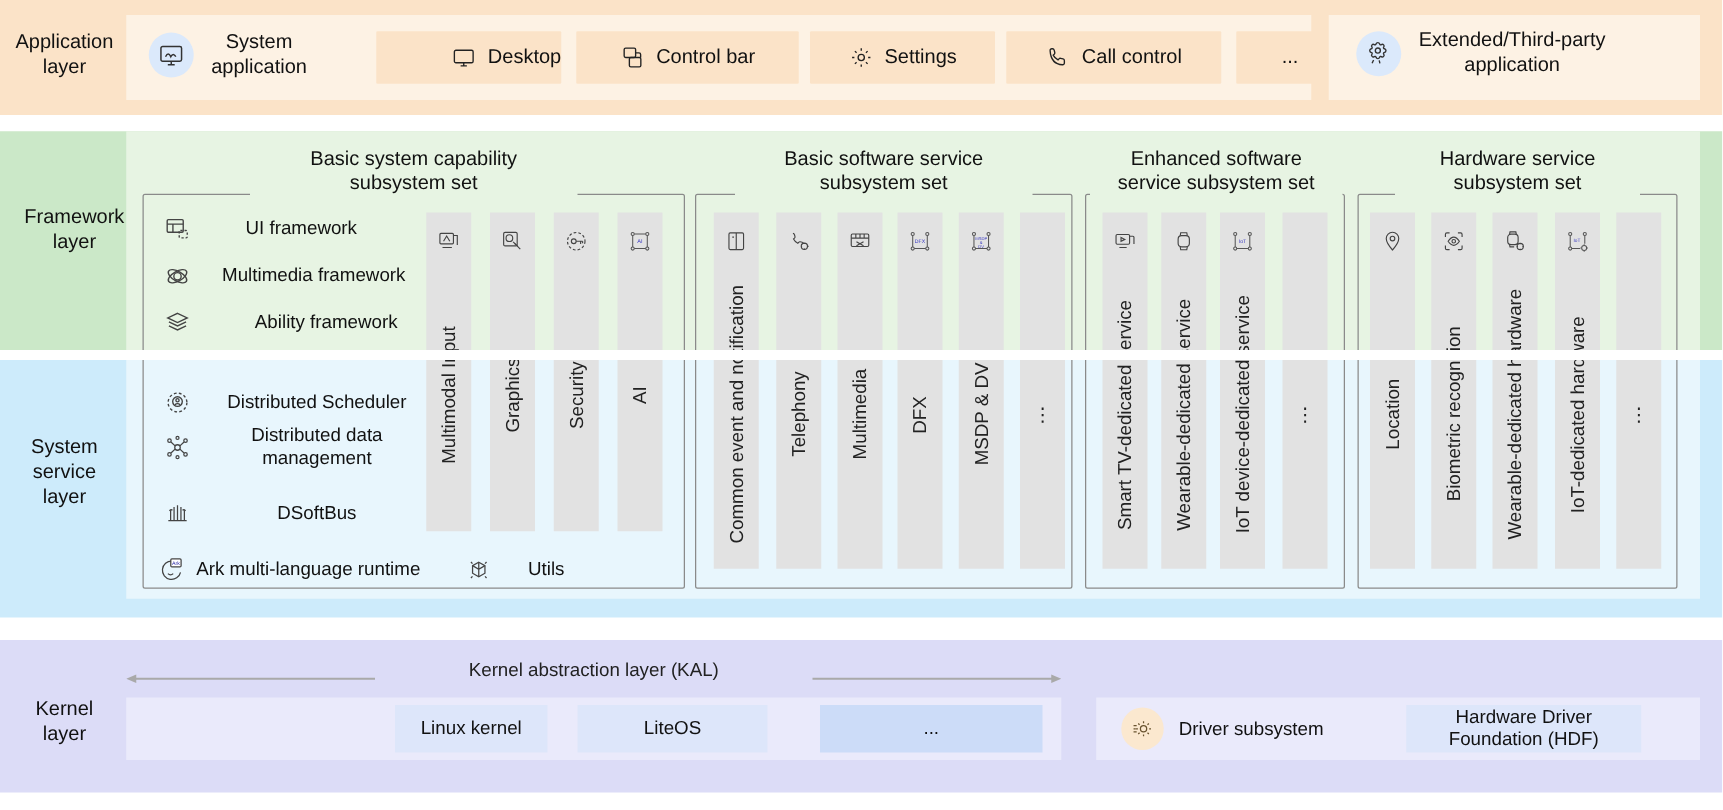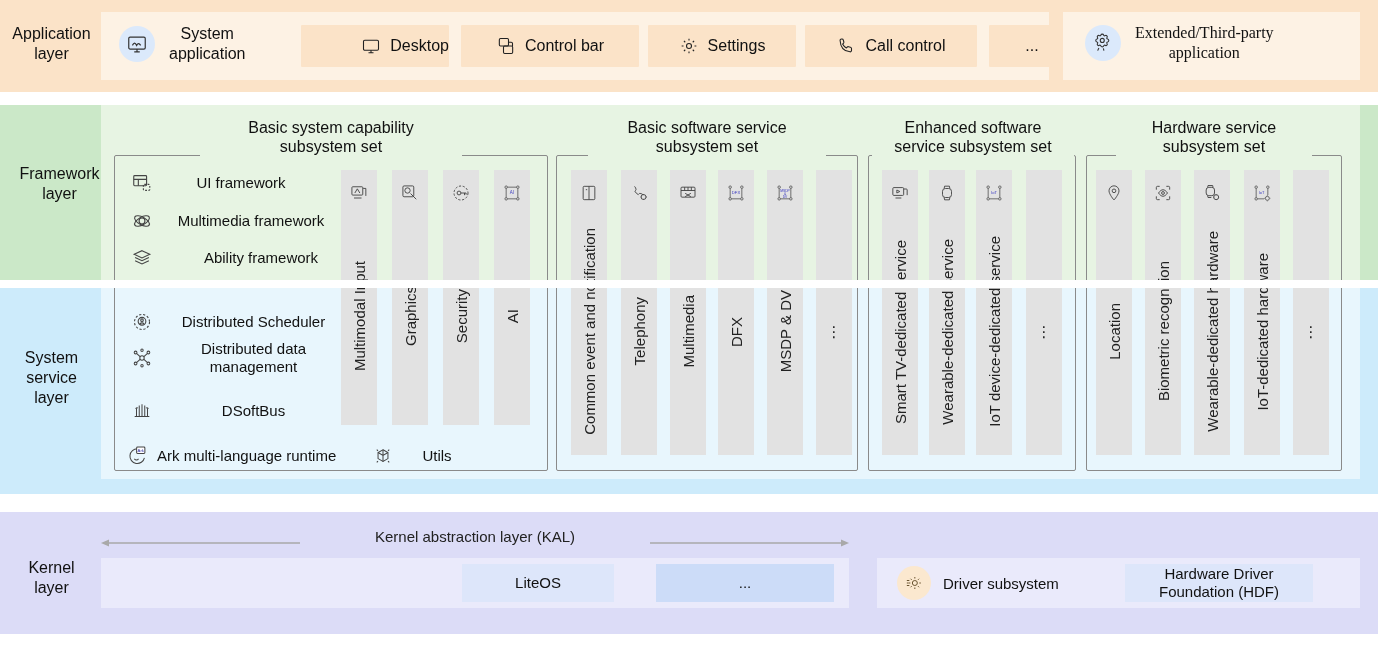--- a/index.html
+++ b/index.html
@@ -6,21 +6,21 @@
   body{font-family:"Liberation Sans","DejaVu Sans",sans-serif;color:#1a1a1a;}
   #root{position:relative;width:1378px;height:648px;overflow:hidden;background:#fff;}
 
   
   .abs{position:absolute;box-sizing:border-box;}
   .layer-label{font-size:16px;line-height:1.25;text-align:center;color:#111;}
 
   
   #app-layer{left:0;top:0;width:1378px;height:92px;background:#fbe3c8;}
   #app-inner-left{left:101px;top:12px;width:948px;height:68px;background:#fdf2e4;}
-  #app-inner-right{left:1063px;top:12px;width:297px;height:68px;background:#fdf2e4;font-family:Liberation Serif, serif;}
+  #app-inner-right{left:1063px;top:12px;width:297px;height:68px;background:#fdf2e4;}
   .app-chip{height:42px;background:#fbe3c8;border-radius:1px;display:flex;align-items:center;justify-content:center;gap:9px;font-size:16px;color:#111;}
   .big-app{display:flex;align-items:center;gap:14px;}
   .circ-icon{width:36px;height:36px;border-radius:50%;background:#dbe9fb;display:flex;align-items:center;justify-content:center;flex:0 0 auto;}
   .big-app-label{font-size:16px;line-height:1.22;text-align:center;color:#111;}
 
   
   #fw-band{left:0;top:105px;width:1378px;height:175px;background:#cbe8c8;}
   #ss-band{left:0;top:288px;width:1378px;height:206px;background:#cdebfb;}
   #fw-panel{left:101px;top:105px;width:1259px;height:175px;background:#e7f4e3;}
   #ss-panel{left:101px;top:288px;width:1259px;height:191px;background:#e8f6fd;}
@@ -544,20 +544,23 @@
   <div class="abs" id="kal-line">
     <svg width="748" height="12" viewBox="0 0 748 12">
       <line x1="6" y1="6" x2="742" y2="6" stroke="#a9a9a9" stroke-width="1.6"></line>
       <polygon points="0,6 8,2.6 8,9.4" fill="#a9a9a9"></polygon>
       <polygon points="748,6 740,2.6 740,9.4" fill="#a9a9a9"></polygon>
     </svg>
   </div>
   <div class="abs" id="kal-text">Kernel abstraction layer (KAL)</div>
 
   <div class="abs" id="kernel-inner-left">
+    <div class="abs k-chip" style="left:215px;top:6px;width:122px;">
+      <span>Linux kernel</span>
+    </div>
     <div class="abs k-chip" style="left:361px;top:6px;width:152px;">
       <span>LiteOS</span>
     </div>
     <div class="abs k-chip" style="left:555px;top:6px;width:178px;background:#ccdcf8;">
       <span>...</span>
     </div>
   </div>
 
   <div class="abs" id="kernel-inner-right">
     <div class="abs k-sub" style="left:20px;top:8px;">

